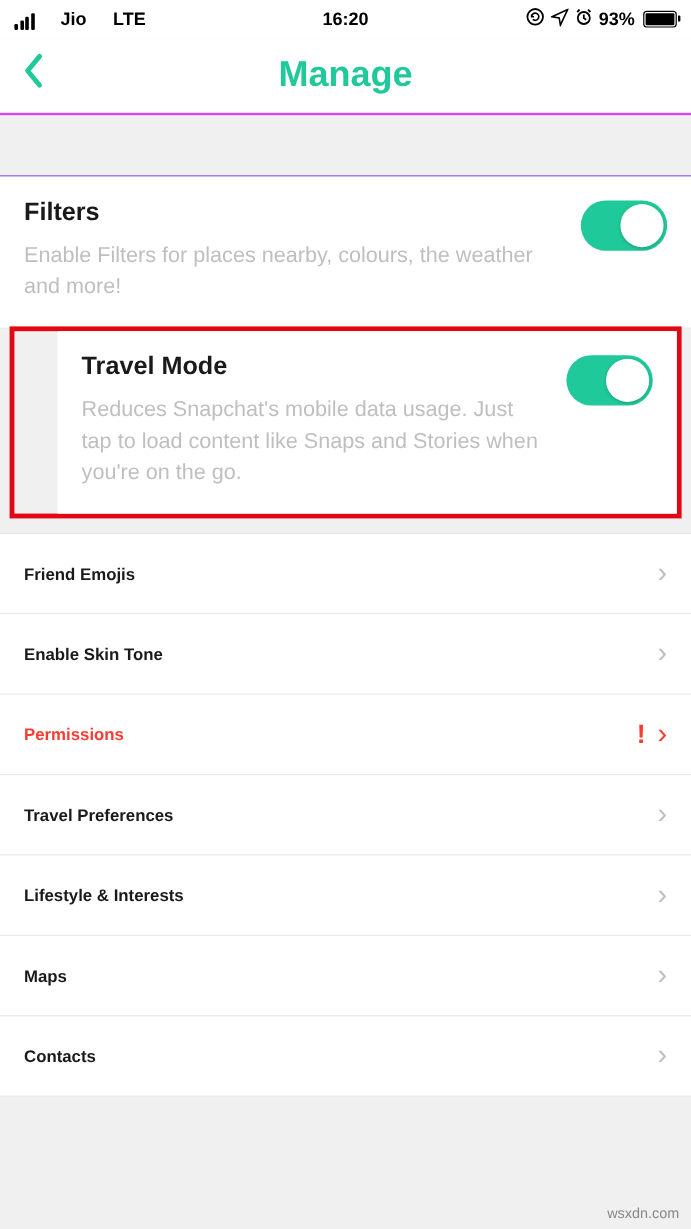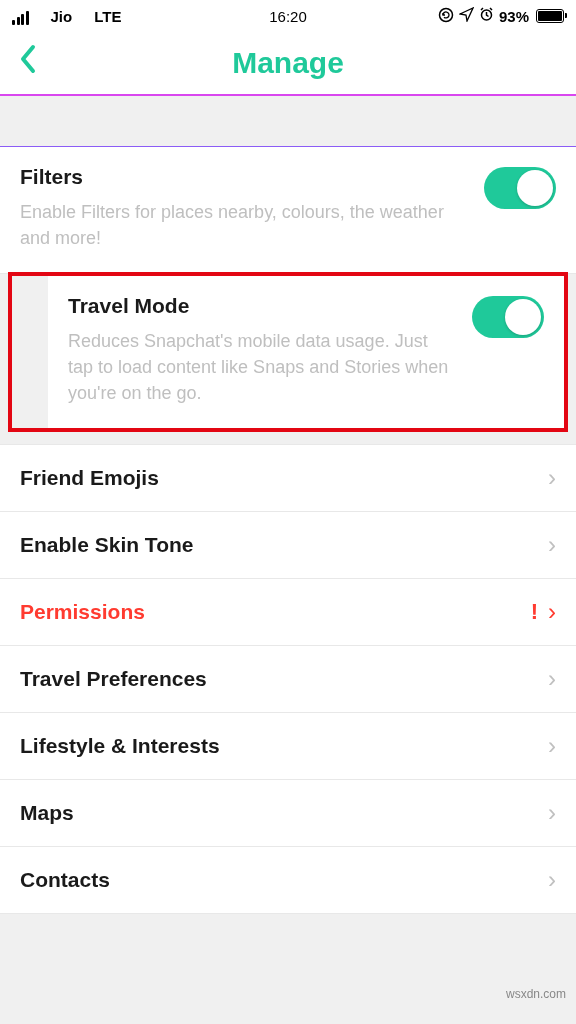--- a/index.html
+++ b/index.html
@@ -17,21 +17,21 @@
       display: flex;
       align-items: center;
       justify-content: space-between;
       padding: 0 12px;
       font-size: 15px;
       font-weight: 600;
       color: #000;
     }
     .status-left { display: flex; gap: 22px; }
     .status-right { display: flex; align-items: center; gap: 5px; }
-    .status-center { position: absolute; left: 50%; transform: translateX(-50%); font-weight: 400; }
+    .status-center { position: absolute; left: 50%; transform: translateX(-50%); font-weight: 700; }
     .signal-bars { display: flex; align-items: flex-end; gap: 1.5px; }
     .bar { width: 3px; background: #000; border-radius: 1px; }
     .b1 { height: 5px; } .b2 { height: 8px; } .b3 { height: 11px; } .b4 { height: 14px; }
     .battery {
       width: 28px; height: 14px; border: 1.5px solid #000; border-radius: 3px;
       position: relative; margin-left: 2px;
     }
     .battery::after {
       content: ''; position: absolute; right: -4px; top: 3px;
       width: 2.5px; height: 5px; background: #000; border-radius: 0 1px 1px 0;
@@ -111,31 +111,31 @@
       background: #fff;
       height: 67px;
       display: flex;
       align-items: center;
       justify-content: space-between;
       padding: 0 20px 0 20px;
       border-bottom: 1px solid #e8e8e8;
       cursor: pointer;
     }
     .row-title {
-      font-size: 21px;
+      font-size: 14px;
       font-weight: 700;
       color: #1a1a1a;
     }
     .row-title.danger { color: #ff3b30; }
     .row-right { display: flex; align-items: center; gap: 10px; }
     .chevron { color: #c0c0c0; font-size: 24px; font-weight: 400; }
     .chevron.danger { color: #ff3b30; }
     .exclaim { color: #ff3b30; font-size: 22px; font-weight: 900; }
     .list { margin-top: 12px; border-top: 1px solid #e8e8e8; }
-    .footer { position: absolute; bottom: 23px; right: 10px; font-size: 12px; color: #888; }
+    .footer { position: absolute; bottom: 6px; right: 10px; font-size: 12px; color: #888; }
   </style>
 </head>
 <body>
 
 <div class="status-bar">
   <div class="status-left">
     <div class="signal-bars">
       <div class="bar b1"></div>
         <div class="bar b2"></div>
         <div class="bar b3"></div>

